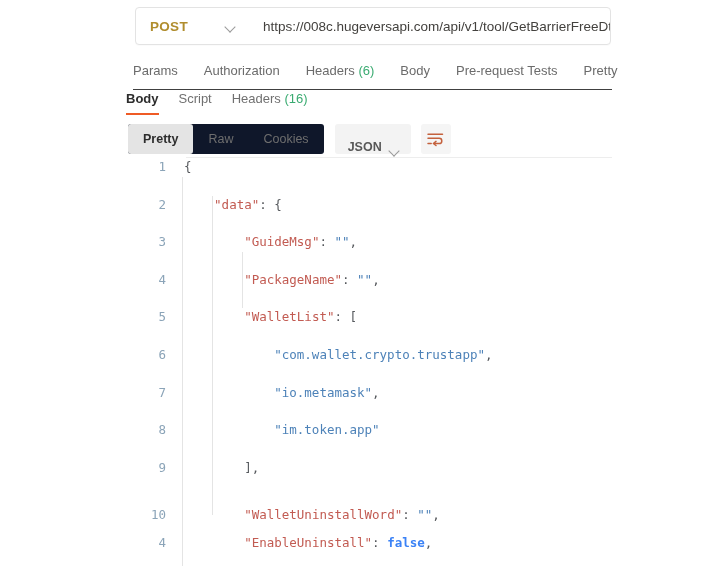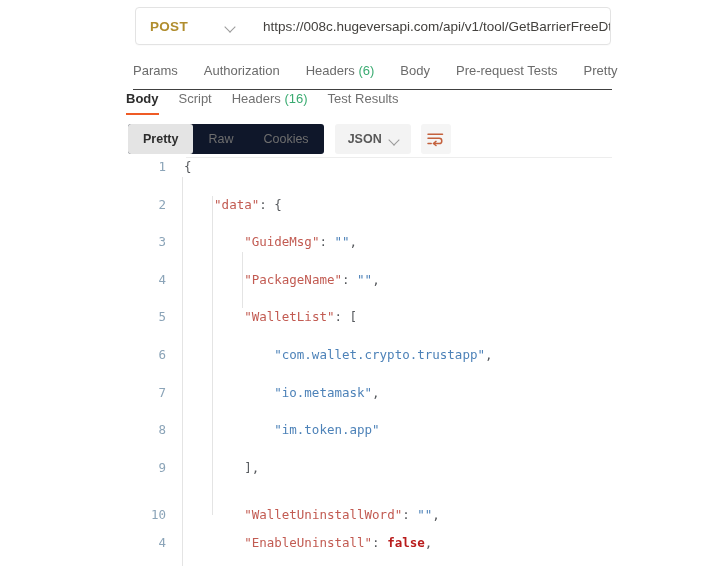--- a/index.html
+++ b/index.html
@@ -167,21 +167,21 @@
     background: #e4e4e4;
     color: #2d2d2d;
     font-weight: 700;
   }
   #format-select {
     margin-left: 11px;
     height: 30px;
     background: #f3f3f3;
     border-radius: 3px;
     display: flex;
-    align-items: center;
+    align-items: flex-end;
     gap: 7px;
     padding: 0 11px 0 13px;
     cursor: pointer;
   }
   #format-label {
     font-size: 12.5px;
     color: #585858;
     font-weight: 600;
   }
   #wrap-button {
@@ -227,21 +227,21 @@
   }
   .ctext {
     position: absolute;
     left: 56px;
     top: 0;
     white-space: pre;
   }
   
   .t-key   { color: #c25b52; }
   .t-str   { color: #4d82b8; }
-  .t-lit   { color: #b91c1c; font-weight: bold; }
+  .t-lit   { color: #3b82f6; font-weight: bold; }
   .t-punc  { color: #55585c; }
 
   
   .indent-guide {
     position: absolute;
     width: 1px;
     background: #e4e4e4;
   }
   
   #viewer-top-rule {
@@ -279,21 +279,20 @@
     <div class="rtab"><span>Headers</span><span class="badge-count"> (6)</span></div>
     <div class="rtab"><span>Body</span></div>
     <div class="rtab"><span>Pre-request Tests</span></div>
     <div class="rtab"><span>Pretty</span></div>
   </div>
 
 <div id="response-tabs">
     <div class="rsptab active"><span>Body</span></div>
     <div class="rsptab"><span>Script</span></div>
     <div class="rsptab"><span>Headers</span><span class="badge-count"> (16)</span></div>
-    <div class="rsptab"><span>Test Results</span></div>
   </div>
 
 <div id="view-toolbar">
   <div id="view-modes">
       <div class="vmode active">
         <span>Pretty</span>
       </div>
       <div class="vmode">
         <span>Raw</span>
       </div>

